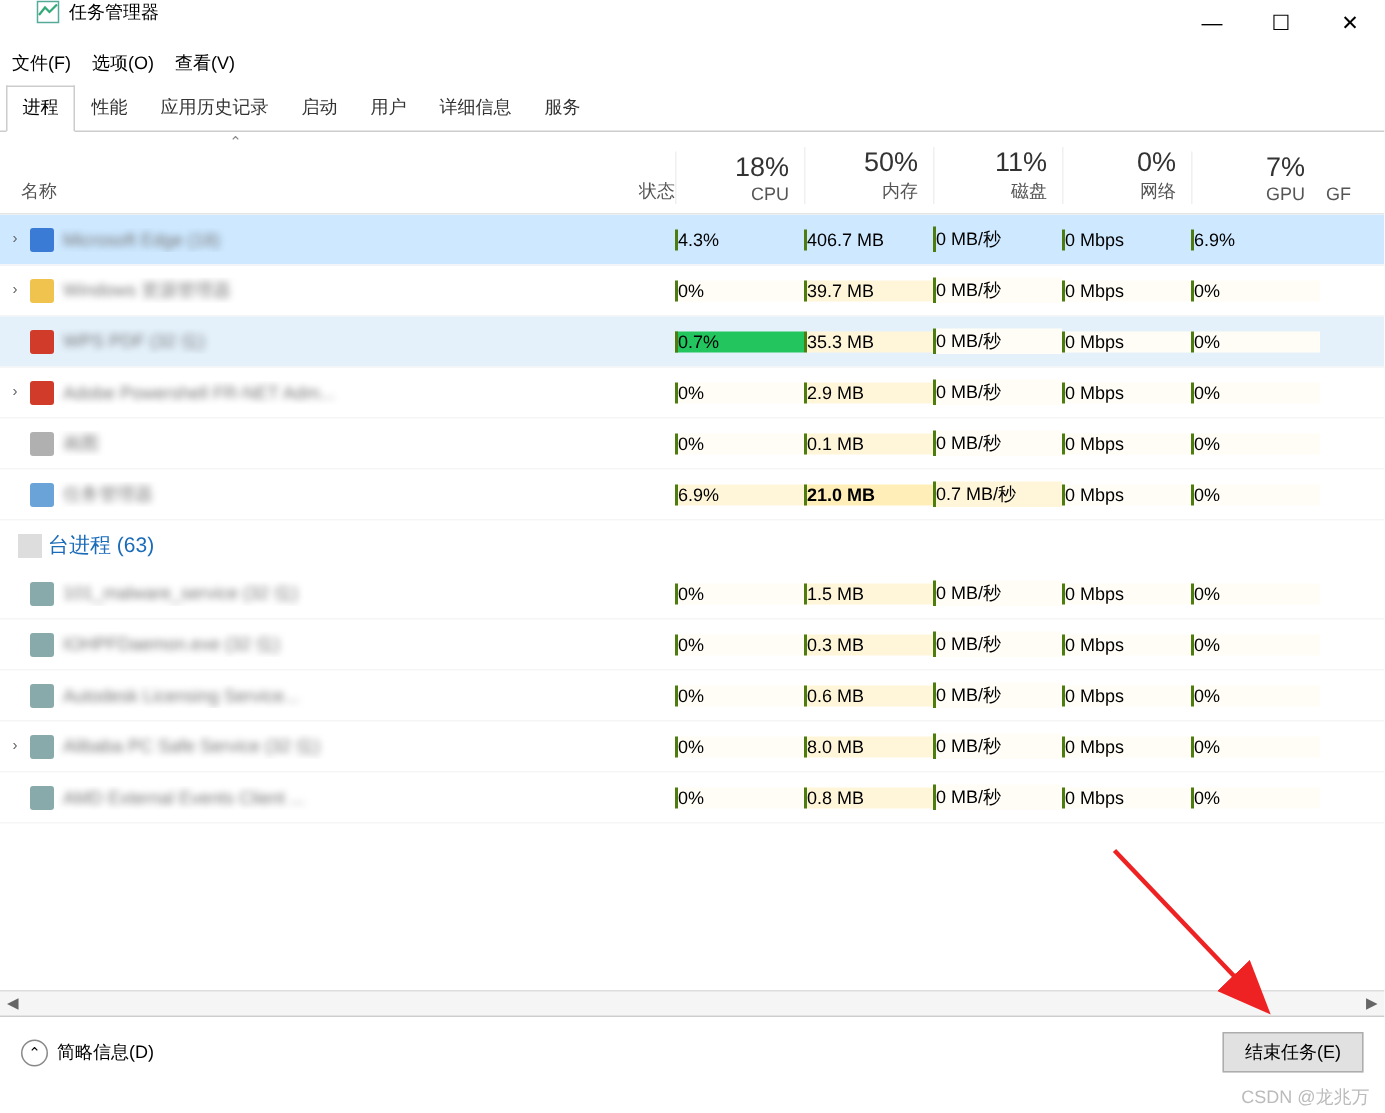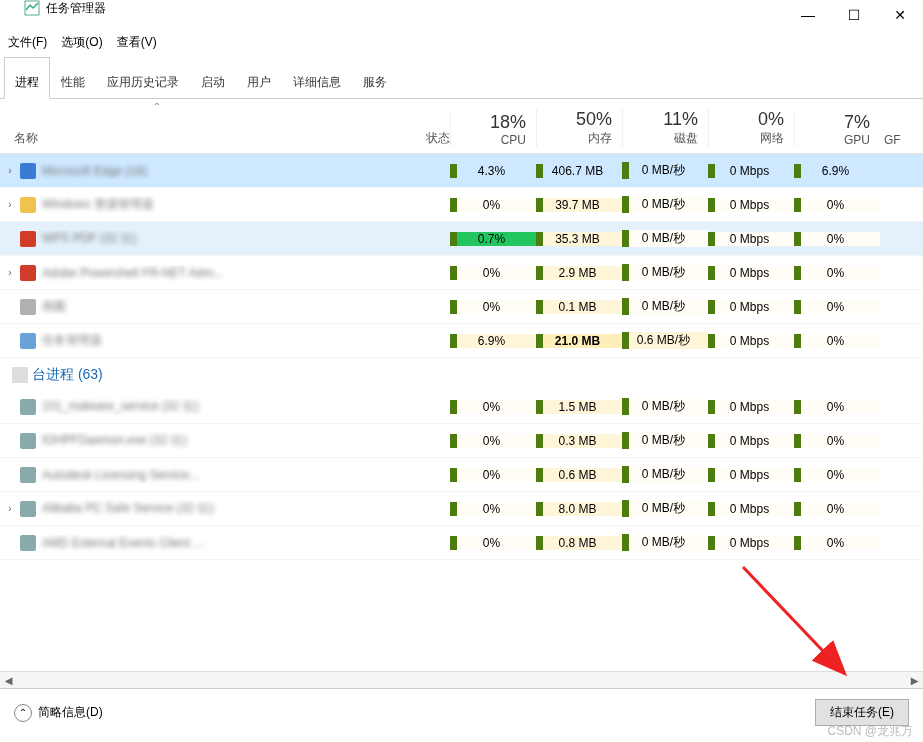--- a/index.html
+++ b/index.html
@@ -36,21 +36,21 @@
     gap: 14px;
     padding: 4px 8px 6px 8px;
   }
   .menubar span { cursor: pointer; }
   .tabs {
     display: flex;
     padding: 0 4px;
     border-bottom: 1px solid #ccc;
   }
   .tab {
-    padding: 16px 10px 6px 10px;
+    padding: 5px 10px 6px 10px;
     border: 1px solid transparent;
     position: relative;
     cursor: pointer;
     color: #333;
     text-align: center;
   }
   .tab.active {
     border: 1px solid #ccc;
     border-bottom: 1px solid #fff;
     background: #fff;
@@ -120,23 +120,23 @@
   .row .name-cell {
     width: 280px;
     display: flex;
     align-items: center;
     white-space: nowrap;
     overflow: hidden;
   }
   .row .status-cell { width: 150px; }
   .row .num-cell {
     width: 86px;
-    text-align: center;
+    text-align: left;
     padding-right: 10px;
-    border-left: 7px solid #4d7c0f;
+    border-left: 2px solid #4d7c0f;
   }
   .heat0 { background: #fffdf5; }
   .heat1 { background: #fff6da; }
   .heat2 { background: #ffeeb8; font-weight: bold; }
   .heatblue { background: #22c55e; }
   .sel-num { background: #cde8ff !important; }
   .hscroll {
     height: 17px;
     border-top: 1px solid #ddd;
     display:flex; align-items:center;
@@ -311,21 +311,21 @@
       </div>
       <div class="row">
         <div class="expando"></div>
         <div class="name-cell">
           <span class="ricon" style="background: rgb(106, 163, 216);"></span>
           <span class="blur-name">任务管理器</span>
         </div>
         <div class="status-cell"></div>
         <div class="num-cell heat1">6.9%</div>
         <div class="num-cell heat2">21.0 MB</div>
-        <div class="num-cell heat1">0.6 MB/秒</div>
+        <div class="num-cell heat1">0.7 MB/秒</div>
         <div class="num-cell heat0">0 Mbps</div>
         <div class="num-cell heat0">0%</div>
       </div>
       <div class="group-header"><span class="group-icon"></span><span>台进程 (63)</span></div>
       <div class="row">
         <div class="expando"></div>
         <div class="name-cell">
           <span class="ricon" style="background: rgb(136, 170, 170);"></span>
           <span class="blur-name">101_malware_service (32 位)</span>
         </div>

